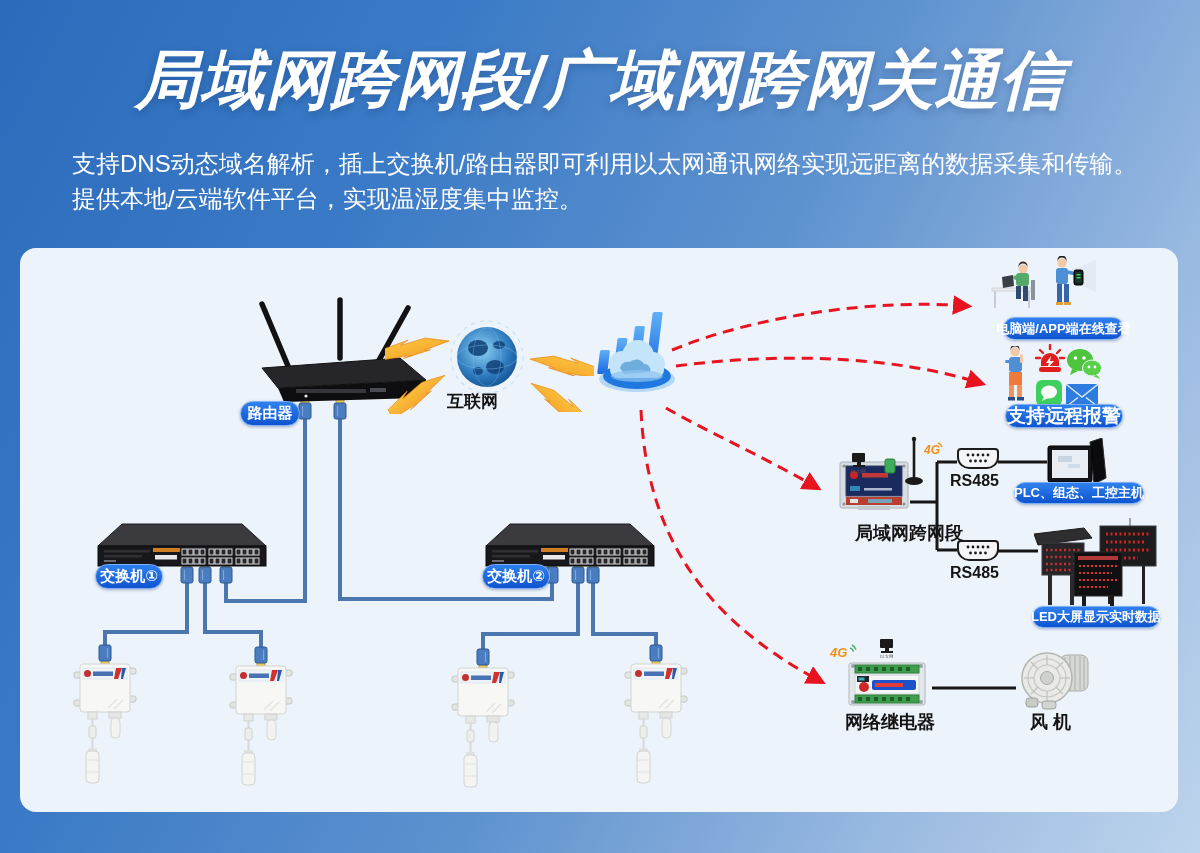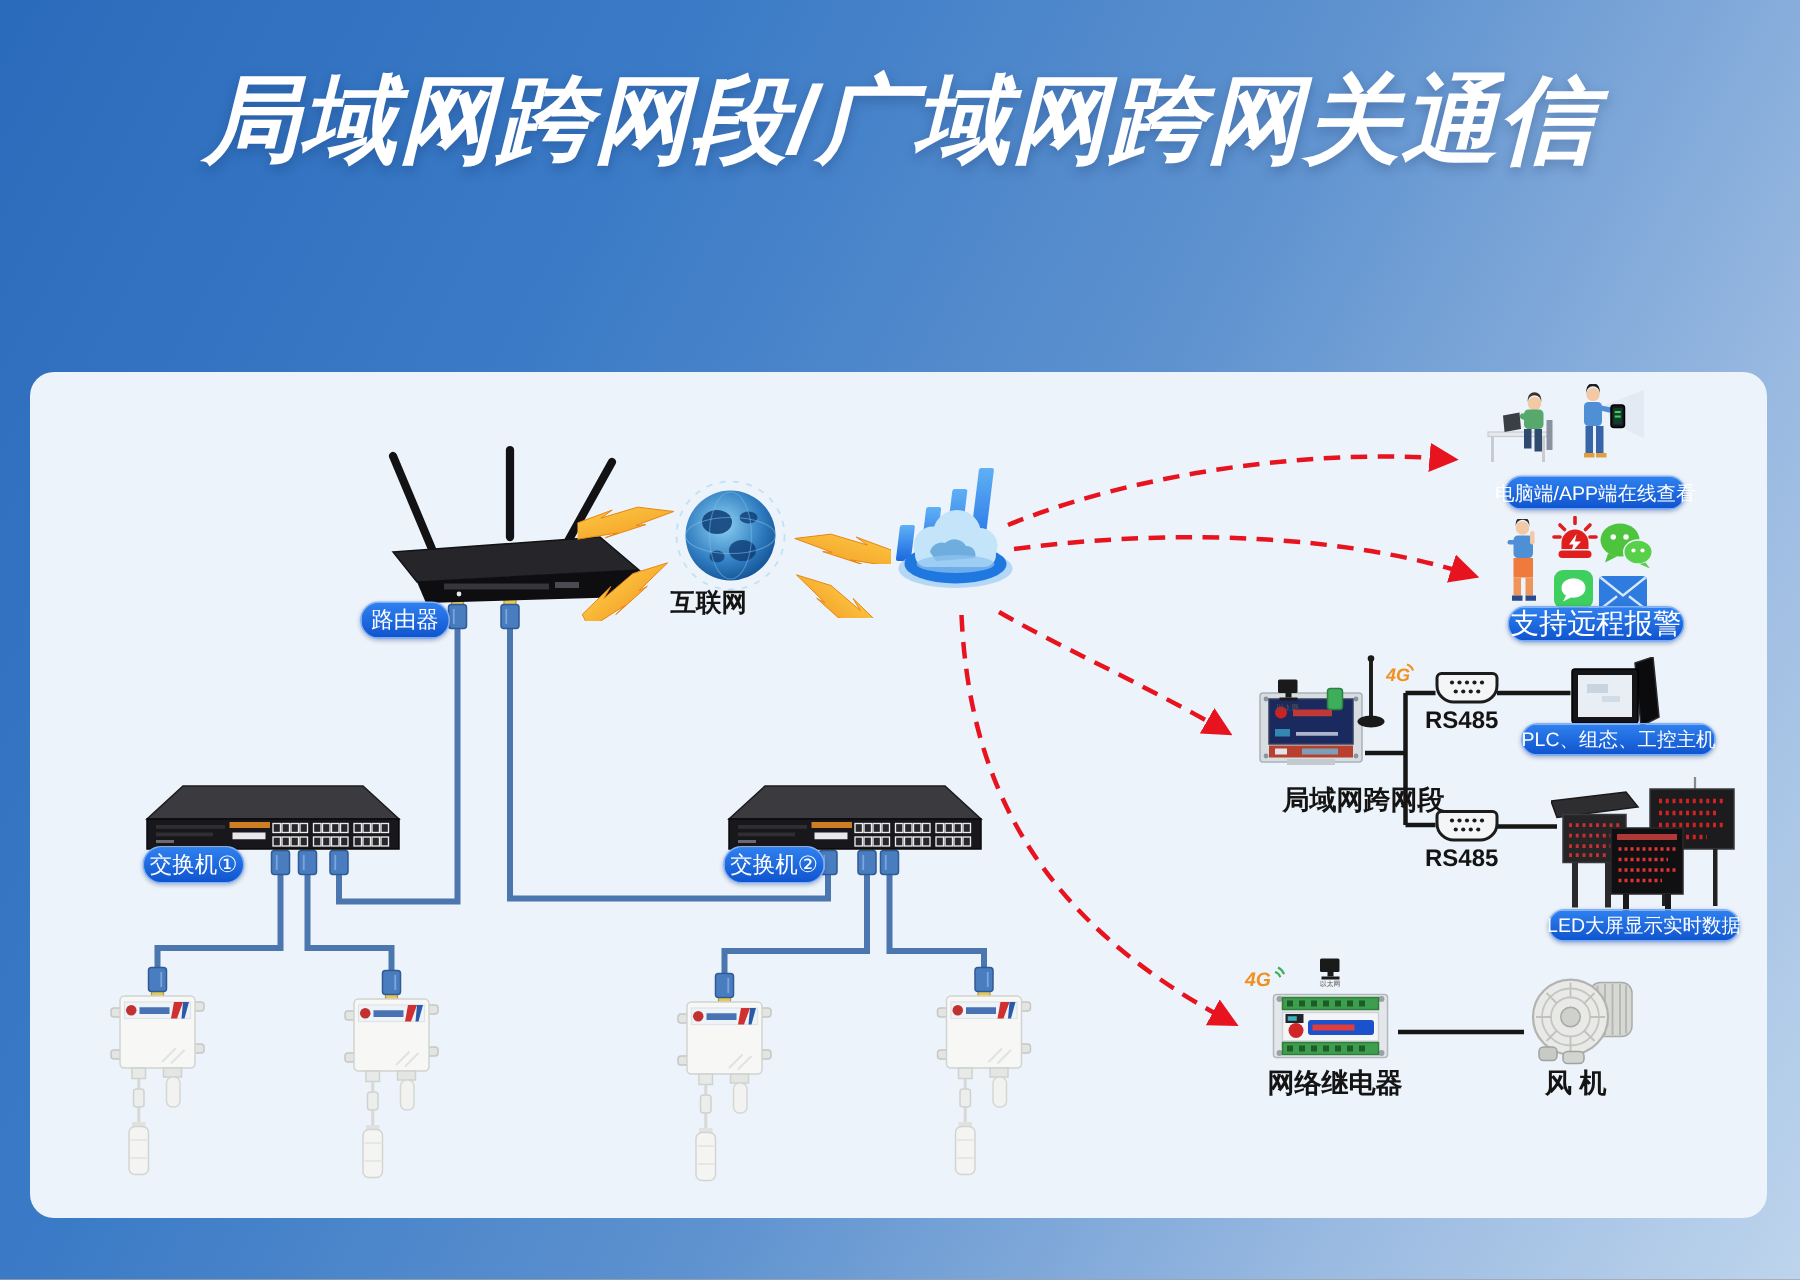--- a/index.html
+++ b/index.html
@@ -9,32 +9,34 @@
   .abs{position:absolute;}
   .title{position:absolute;left:0;top:34px;width:1200px;text-align:center;
          font-size:64px;line-height:92px;font-weight:900;color:#ffffff;letter-spacing:1px;
          text-shadow:0 3px 8px rgba(10,30,80,.25);font-style:italic;}
   .subtitle{position:absolute;left:72px;top:146px;width:1080px;color:#ffffff;
             font-size:24px;line-height:35px;font-weight:500;}
   .panel{position:absolute;left:20px;top:248px;width:1158px;height:564px;
          background:#edf3fa;border-radius:16px;}
   .badge{position:absolute;display:flex;align-items:center;justify-content:center;
          background:linear-gradient(180deg,#2f80ef,#0f54cf);
-         border:1px solid #7fb0f5;border-radius:13px;color:#fff;font-weight:400;
+         border:1px solid #7fb0f5;border-radius:13px;color:#fff;font-weight:700;
          box-shadow:0 1px 3px rgba(10,40,110,.35);white-space:nowrap;}
   .dlabel{position:absolute;font-weight:700;color:#141414;white-space:nowrap;}
   svg{display:block;}
 </style>
 </head>
 <body>
 
 <div class="page">
 
   <div class="title">局域网跨网段/广域网跨网关通信</div>
   <div class="subtitle">
+    <div>支持DNS动态域名解析，插上交换机/路由器即可利用以太网通讯网络实现远距离的数据采集和传输。</div>
+    <div>提供本地/云端软件平台，实现温湿度集中监控。</div>
   </div>
 
   <div class="panel"></div>
 
   <svg class="abs" width="0" height="0">
     <defs>
       <linearGradient id="barG" x1="0" y1="0" x2="0" y2="1">
         <stop offset="0" stop-color="#5fb0f6"></stop>
           <stop offset="1" stop-color="#1b66e0"></stop>
       </linearGradient>

